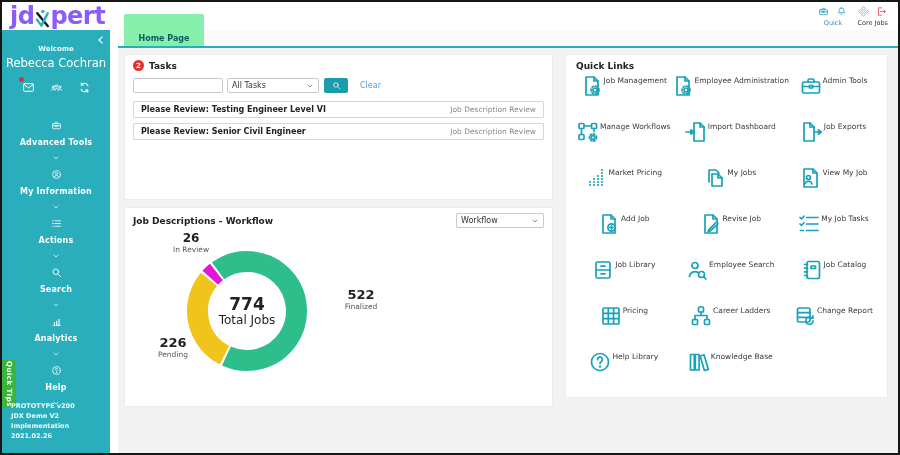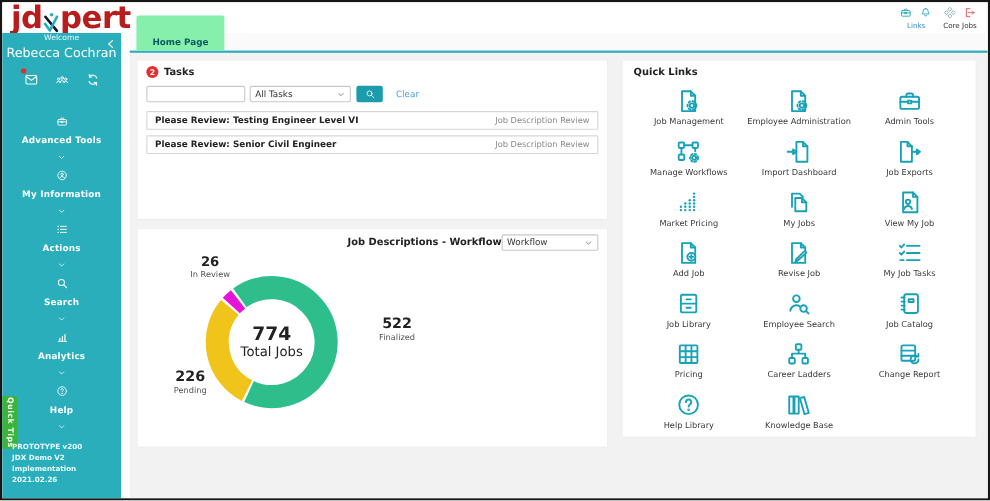--- a/index.html
+++ b/index.html
@@ -1,37 +1,37 @@
 <!DOCTYPE html>
 <html><head>
 <meta charset="utf-8">
 <style>
   * { margin:0; padding:0; box-sizing:border-box; }
   body { background:#fff; font-family:"DejaVu Sans", "Liberation Sans", sans-serif; }
   .frame { position:relative; width:900px; height:455px; border:2px solid #161616; background:#fff; overflow:hidden; }
 
   
   .topbar { position:absolute; top:0; left:0; right:0; height:28px; background:#fff; display:flex; align-items:center; justify-content:space-between; padding:0 10px 0 8px; }
-  .logo { display:flex; align-items:flex-end; font-weight:bold; font-size:28px; color:#b91c1c; letter-spacing:-0.5px; line-height:1; }
+  .logo { display:flex; align-items:flex-end; font-weight:bold; font-size:24px; color:#8b5cf6; letter-spacing:-0.5px; line-height:1; }
   .logo .logo-x-svg { width:15px; height:19px; margin:0 0.5px; }
   .topnav { display:flex; gap:10px; align-items:flex-start; }
   .tn-group { display:flex; flex-direction:column; align-items:center; }
   .tn-icons { display:flex; gap:7px; }
   .tn-icon { width:11px; height:11px; cursor:pointer; }
   .tn-icon.teal { color:#17a2b8; }
   .tn-icon.gray { color:#8ba7b3; }
   .tn-icon.red { color:#e25563; }
   .tn-label { font-size:6.5px; margin-top:2px; color:#333; cursor:pointer; }
   .tn-label.entity { color:#3a8fd0; }
 
   
   .sidebar { position:absolute; top:28px; left:0; width:108px; bottom:0; background:#2aaebb; color:#fff; }
   .collapse-btn { position:absolute; top:3px; right:3px; width:12px; height:12px; color:#fff; background:transparent; border:none; cursor:pointer; padding:0; }
   .collapse-btn svg { width:10px; height:10px; }
-  .welcome { text-align:center; font-size:7px; font-weight:normal; color:#eafcfd; }
+  .welcome { margin-top:15px; text-align:center; font-size:7px; font-weight:bold; color:#eafcfd; }
   .username { margin-top:3px; text-align:center; font-size:11.5px; color:#fff; }
   .user-icons { display:flex; justify-content:center; gap:15px; margin-top:9px; }
   .user-icons .ui-wrap { position:relative; width:13px; height:13px; cursor:pointer; color:#fff; }
   .user-icons svg { width:13px; height:13px; }
   .mail-dot { position:absolute; top:-2px; left:-3px; width:5px; height:5px; border-radius:50%; background:#e03131; }
   .menu { margin-top:24px; }
   .menu-item { display:flex; align-items:center; gap:7px; padding:3.5px 9px; cursor:pointer;flex-direction:column; }
   .mi-icon { width:11px; height:11px; color:#fff; flex:none; }
   .mi-label { font-size:8px; font-weight:bold; letter-spacing:.2px; flex:1; }
   .mi-chevron { width:8px; height:8px; color:#dff6f8; flex:none; }
@@ -60,39 +60,39 @@
   .search-btn { width:24px; height:15px; margin-left:5px; background:#1a9cab; border:none; border-radius:2px; display:flex; align-items:center; justify-content:center; cursor:pointer; }
   .search-btn svg { width:9px; height:9px; color:#fff; }
   .clear-link { margin-left:12px; font-size:8px; color:#4aa3df; cursor:pointer; text-decoration:none; }
   .task-rows { margin-top:8px; }
   .task-row { height:17px; border:1px solid #d6d6d6; border-radius:1px; display:flex; align-items:center; justify-content:space-between; padding:0 7px; margin-bottom:5px; background:#fff; cursor:pointer; }
   .task-title { font-size:8px; font-weight:bold; color:#222; }
   .task-cat { font-size:7.5px; color:#888; }
 
   
   .workflow-panel { margin-top:7px; height:200px; padding:5px 8px; }
-  .panel-head2 { display:flex; align-items:center; justify-content:flex-end; }
+  .panel-head2 { display:flex; align-items:center; justify-content:space-between; }
   .select-workflow { width:88px; }
   .chart-area { position:relative; height:176px; }
   .donut-svg { position:absolute; left:44px; top:13px; width:140px; height:140px; }
   .center-label { position:absolute; left:44px; top:13px; width:140px; height:140px; display:flex; flex-direction:column; align-items:center; justify-content:center; pointer-events:none; }
   .center-num { font-size:17px; font-weight:bold; color:#222; line-height:1.1; }
   .center-cap { font-size:12px; font-weight:normal; color:#222; }
   .chart-lbl { position:absolute; text-align:center; width:64px; }
   .chart-lbl .num { font-size:13px; font-weight:bold; color:#222; line-height:1.05; }
   .chart-lbl .cap { font-size:7.5px; color:#555; }
   .lbl-inreview { left:26px; top:4px; }
   .lbl-inreview .num { font-size:12px; }
   .lbl-pending { left:8px; top:108px; }
   .lbl-finalized { left:196px; top:60px; }
 
   
   .quicklinks-panel { height:344px; padding:6px 10px; }
   .ql-grid { margin-top:3px; display:grid; grid-template-columns:repeat(3,1fr); grid-auto-rows:46px; }
-  .ql-cell { display:flex; flex-direction:column; align-items:center; justify-content:center; cursor:pointer; }
+  .ql-cell { display:flex; flex-direction:row; align-items:flex-start; justify-content:center; cursor:pointer; }
   .ql-icon { width:24px; height:24px; color:#17a2b8; }
   .ql-label { margin-top:2px; font-size:7.5px; color:#3a3a3a; text-align:center; white-space:nowrap; }
 </style>
 </head>
 <body>
 
 <svg width="0" height="0" style="position:absolute" aria-hidden="true">
   <defs>
     <symbol id="sym-doc-gear" viewBox="0 0 24 24">
         <g stroke="currentColor" fill="none" stroke-width="1.7" stroke-linecap="round" stroke-linejoin="round">
@@ -346,21 +346,21 @@
     <div class="topnav">
       <div class="tn-group">
         <div class="tn-icons">
           <svg class="tn-icon teal">
               <use href="#sym-briefcase"></use>
             </svg>
           <svg class="tn-icon teal">
               <use href="#sym-bell"></use>
             </svg>
         </div>
-        <div class="tn-label entity">Links</div>
+        <div class="tn-label entity">Quick</div>
       </div>
       <div class="tn-group">
         <div class="tn-icons">
           <svg class="tn-icon gray">
               <use href="#sym-modules"></use>
             </svg>
           <svg class="tn-icon red">
               <use href="#sym-signout"></use>
             </svg>
         </div>

